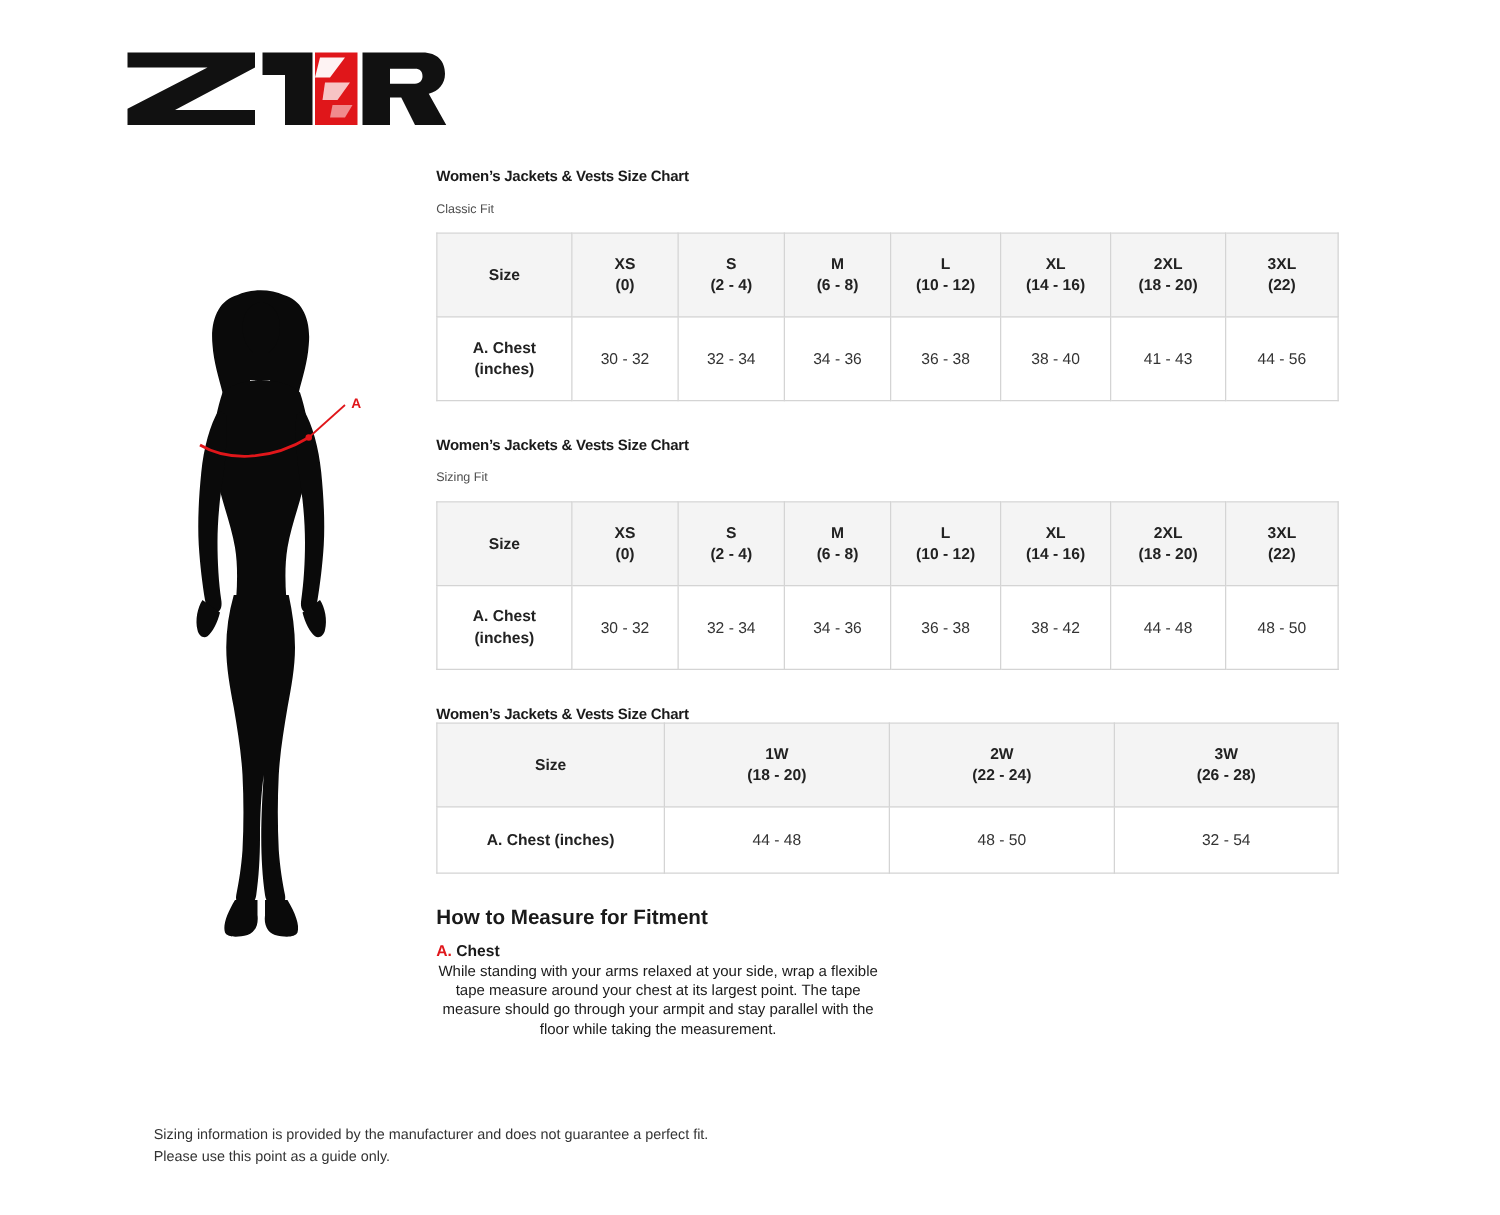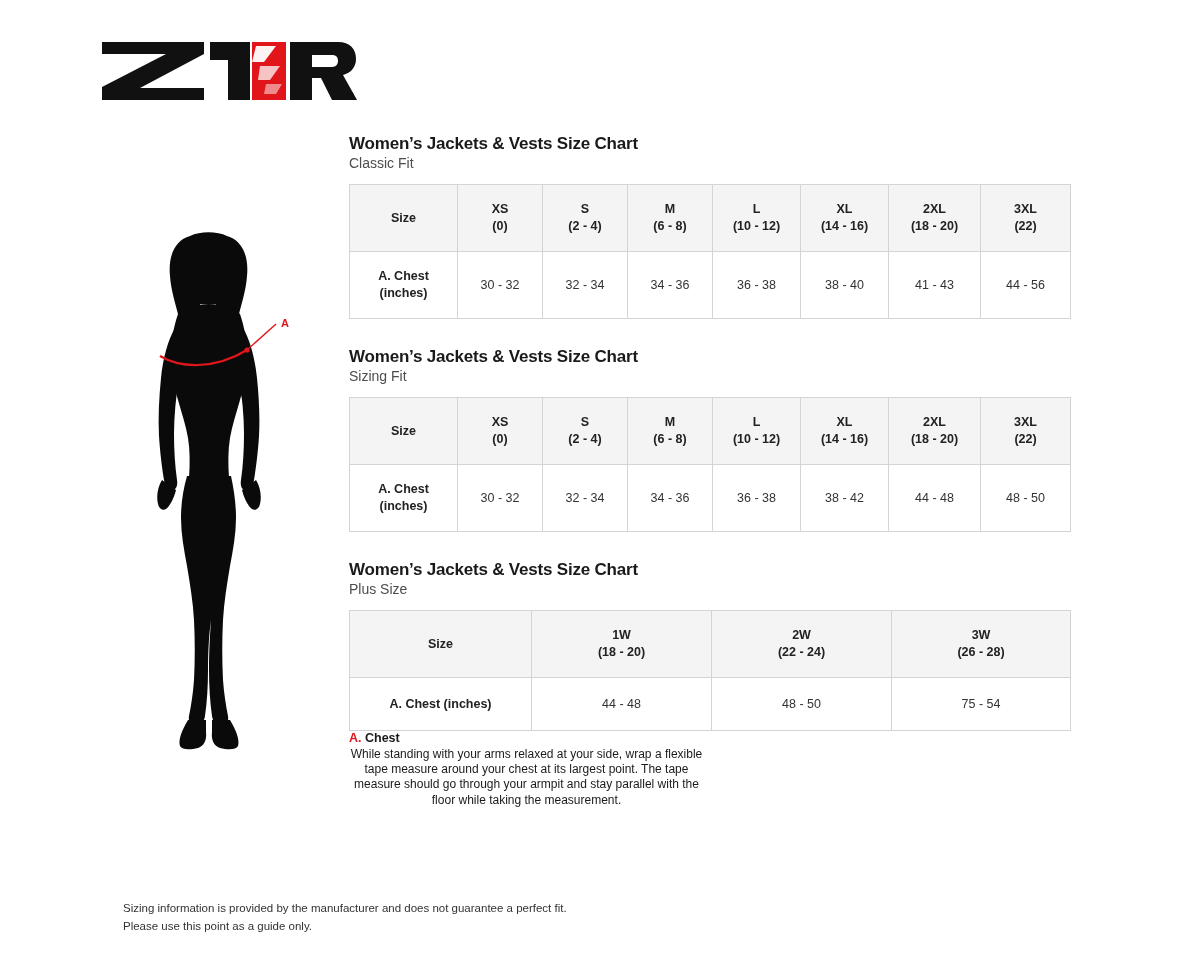--- a/index.html
+++ b/index.html
@@ -38,31 +38,31 @@
   .content {
     position: absolute;
     left: 349px;
     top: 134px;
     width: 722px;
   }
 
   .block { margin-bottom: 0; }
 
   h2.chart-title {
-    font-size: 17px;
+    font-size: 12px;
     font-weight: bold;
     margin: 0;
     letter-spacing: -0.2px;
     color: #1a1a1a;
   }
   .chart-sub {
-    font-size: 14px;
+    font-size: 10px;
     font-weight: normal;
     color: #4d4d4d;
-    margin: 1px 0 13px 0;
+    margin: 14px 0 13px 0;
   }
 
   table.size-table {
     border-collapse: collapse;
     width: 721px;
     table-layout: fixed;
   }
   table.size-table td {
     border: 1px solid #d4d4d4;
     text-align: center;
@@ -328,21 +328,20 @@
           <td class="val">48 - 50</td>
         </tr>
       </tbody>
     </table>
   </div>
 
   <div class="sp-28"></div>
 
   <div class="block">
     <h2 class="chart-title">Women’s Jackets &amp; Vests Size Chart</h2>
-    <div class="chart-sub">Plus Size</div>
     <table class="size-table">
       <colgroup>
         <col style="width:182px">
           <col style="width:180px">
           <col style="width:180px">
           <col style="width:179px">
       </colgroup>
       <tbody>
         <tr>
           <td class="hdr">
@@ -360,26 +359,27 @@
             <div>3W</div>
             <div>(26 - 28)</div>
           </td>
         </tr>
         <tr>
           <td class="rowlabel" style="height:44px">
             <div>A. Chest (inches)</div>
           </td>
           <td class="val" style="height:44px">44 - 48</td>
           <td class="val" style="height:44px">48 - 50</td>
-          <td class="val" style="height:44px">75 - 54</td>
+          <td class="val" style="height:44px">32 - 54</td>
         </tr>
       </tbody>
     </table>
   </div>
 
+  <h3 class="howto">How to Measure for Fitment</h3>
   <div>
     <div class="measure-label">
       <span class="accent">A.</span>
       <span>Chest</span>
     </div>
     <div class="measure-text">While standing with your arms relaxed at your side, wrap a flexible tape measure around your chest at its largest point. The tape measure should go through your armpit and stay parallel with the floor while taking the measurement.</div>
   </div>
 </div>
 
 <div class="footer">

